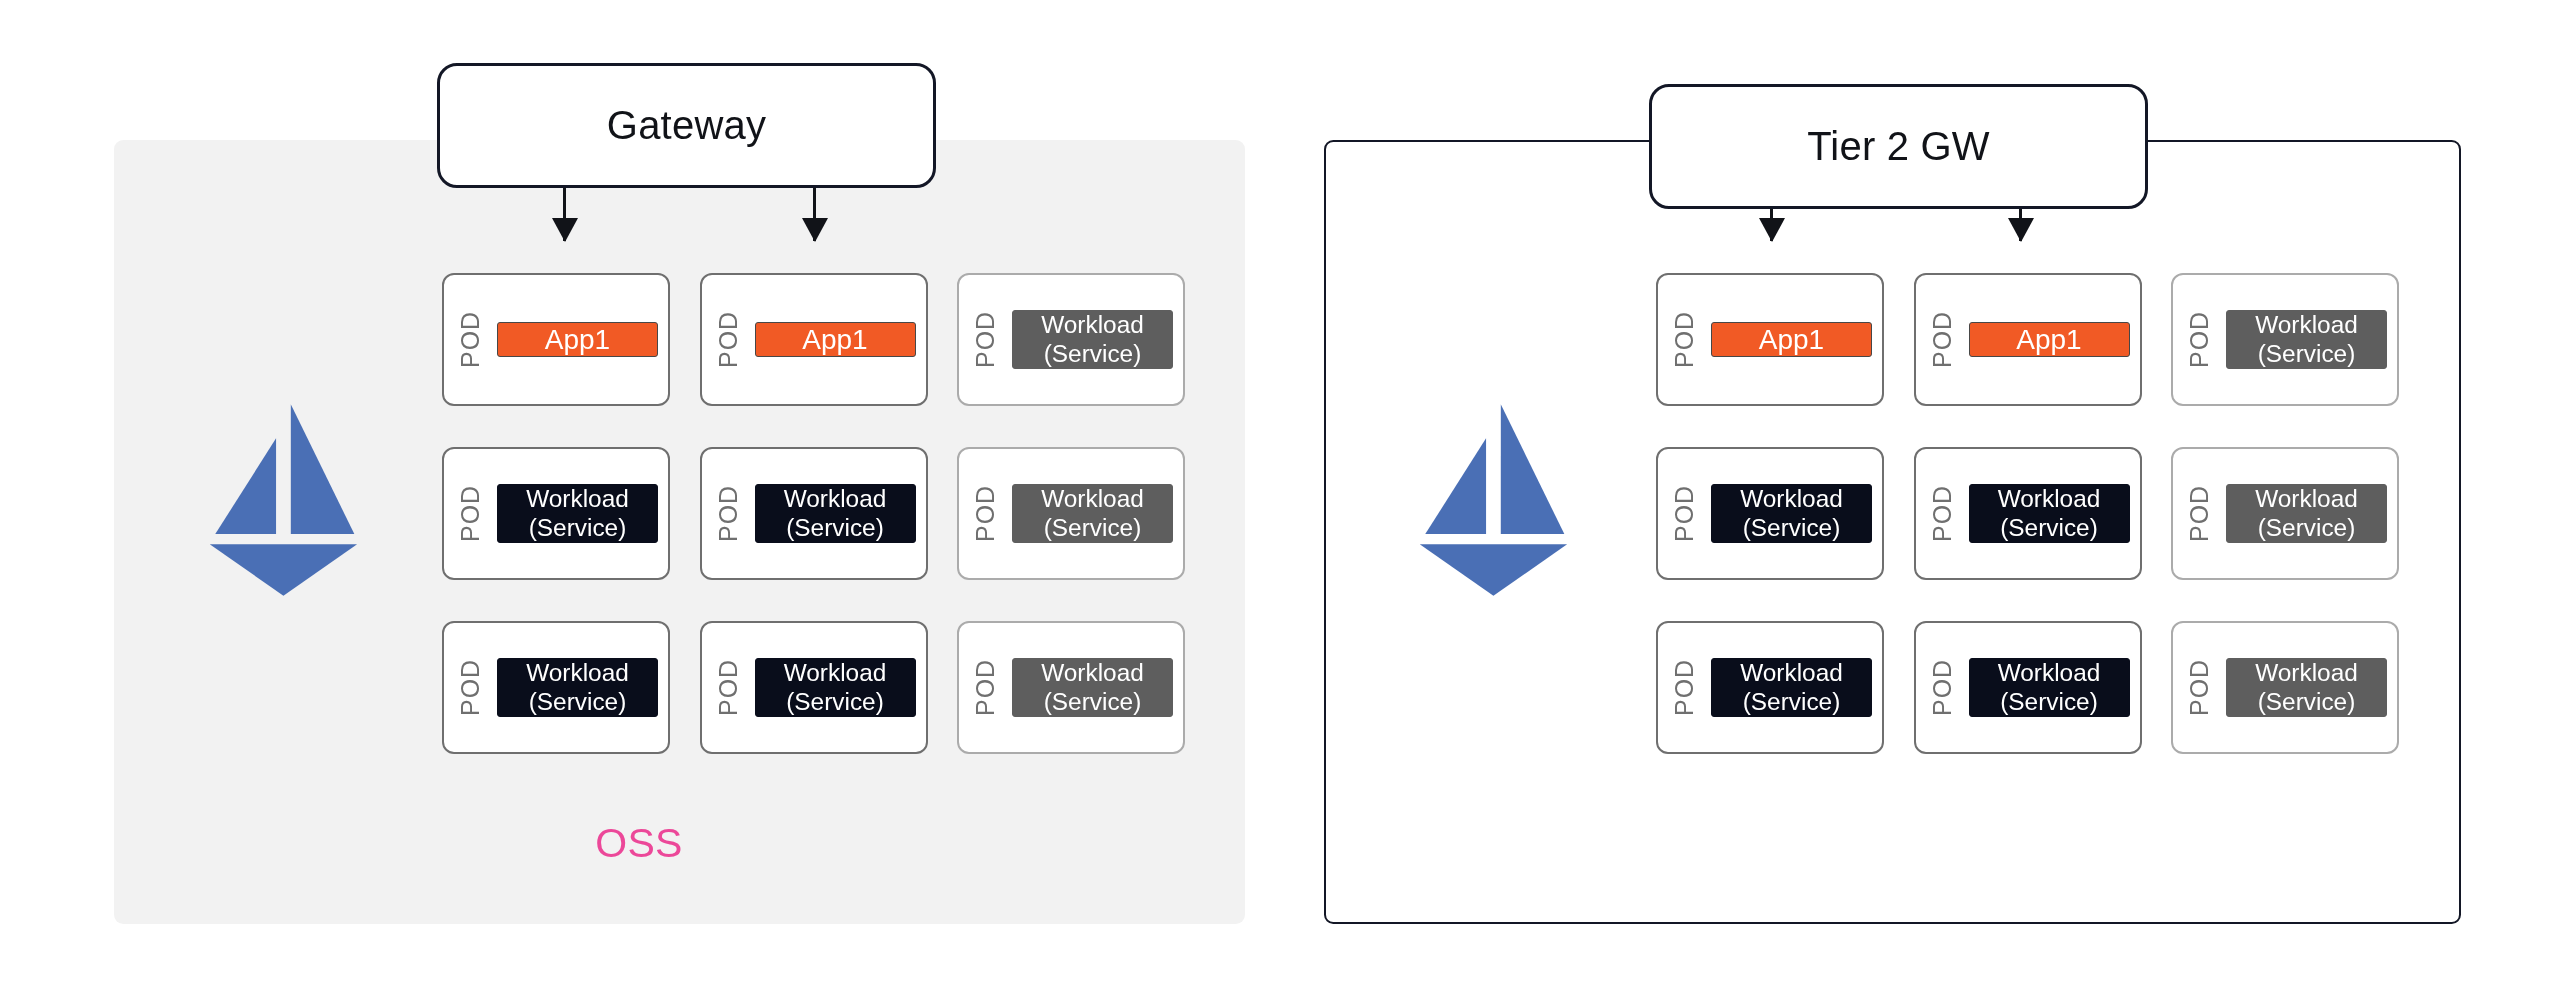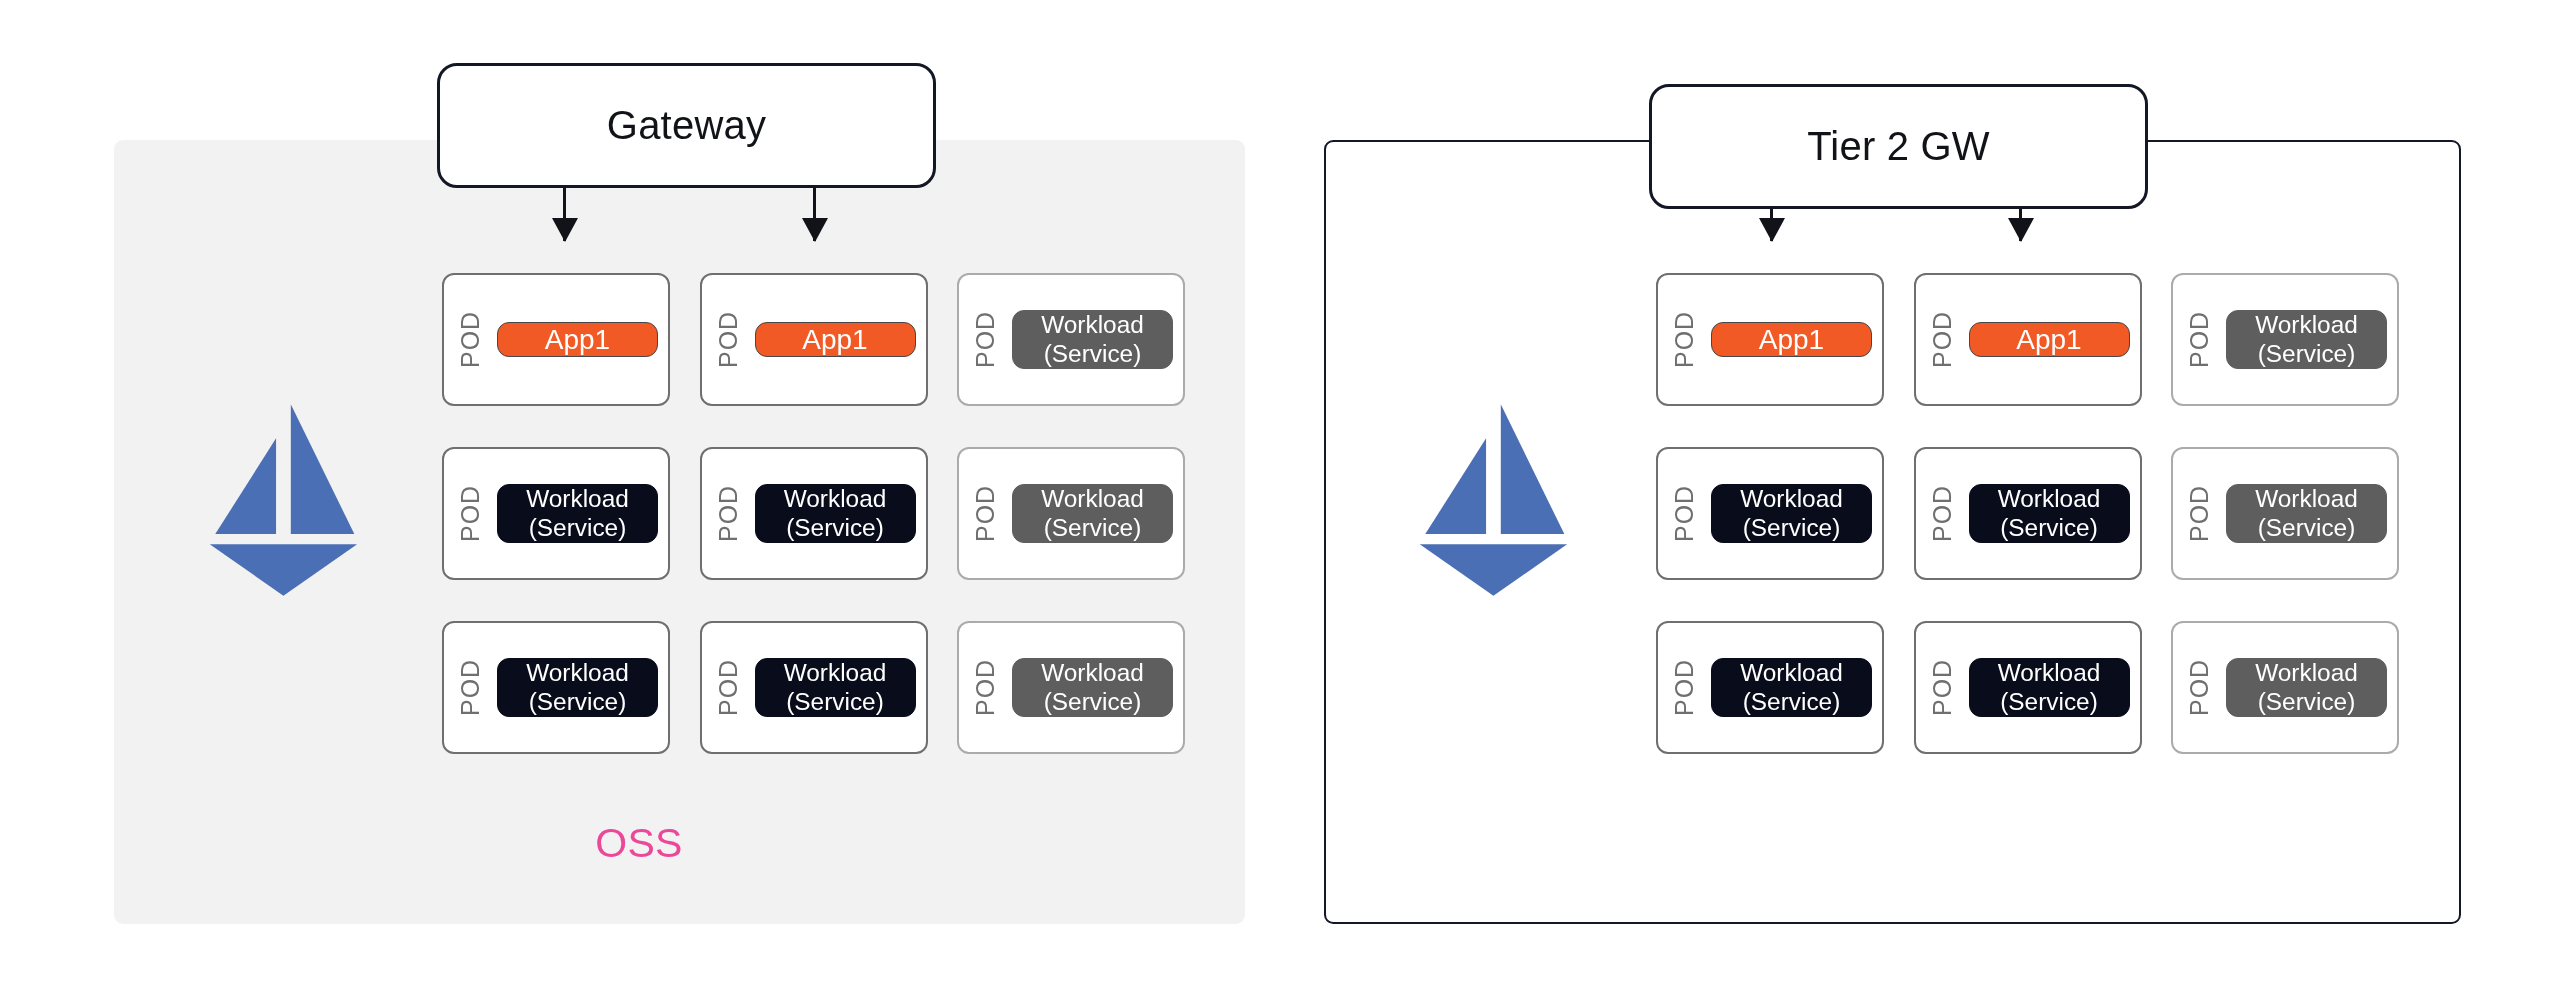--- a/index.html
+++ b/index.html
@@ -81,21 +81,21 @@
     transform:rotate(-90deg);
     white-space:nowrap;
   }
   .pod-label-wrap{
     flex:0 0 52px;height:100%;
     display:flex;align-items:center;justify-content:center;
   }
   .box{
     flex:1 1 auto;
     margin:10px 10px 10px 0;
-    border-radius:12px;
+    border-radius:3px;
     display:flex;align-items:center;justify-content:center;
     text-align:center;
     color:#ffffff;
     font-size:24.4px;
     line-height:1.18;
     box-sizing:border-box;
   }
   .box.app{background:#F15A25;border:1.4px solid #474747;font-size:28px;}
   .box.dark{background:#090D1B;border:1.4px solid #090D1B;}
   .box.gray{background:#5E5E5E;border:1.4px solid #5E5E5E;}

